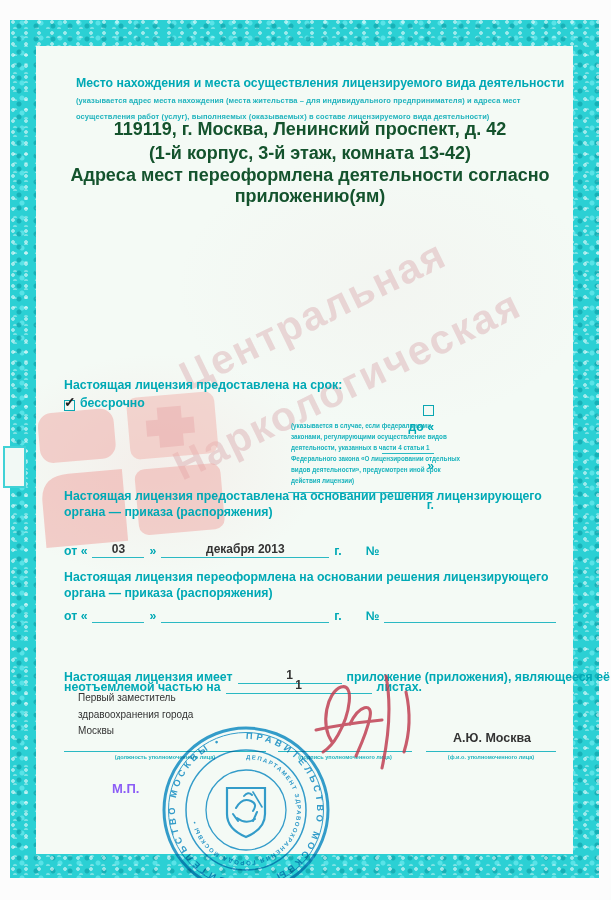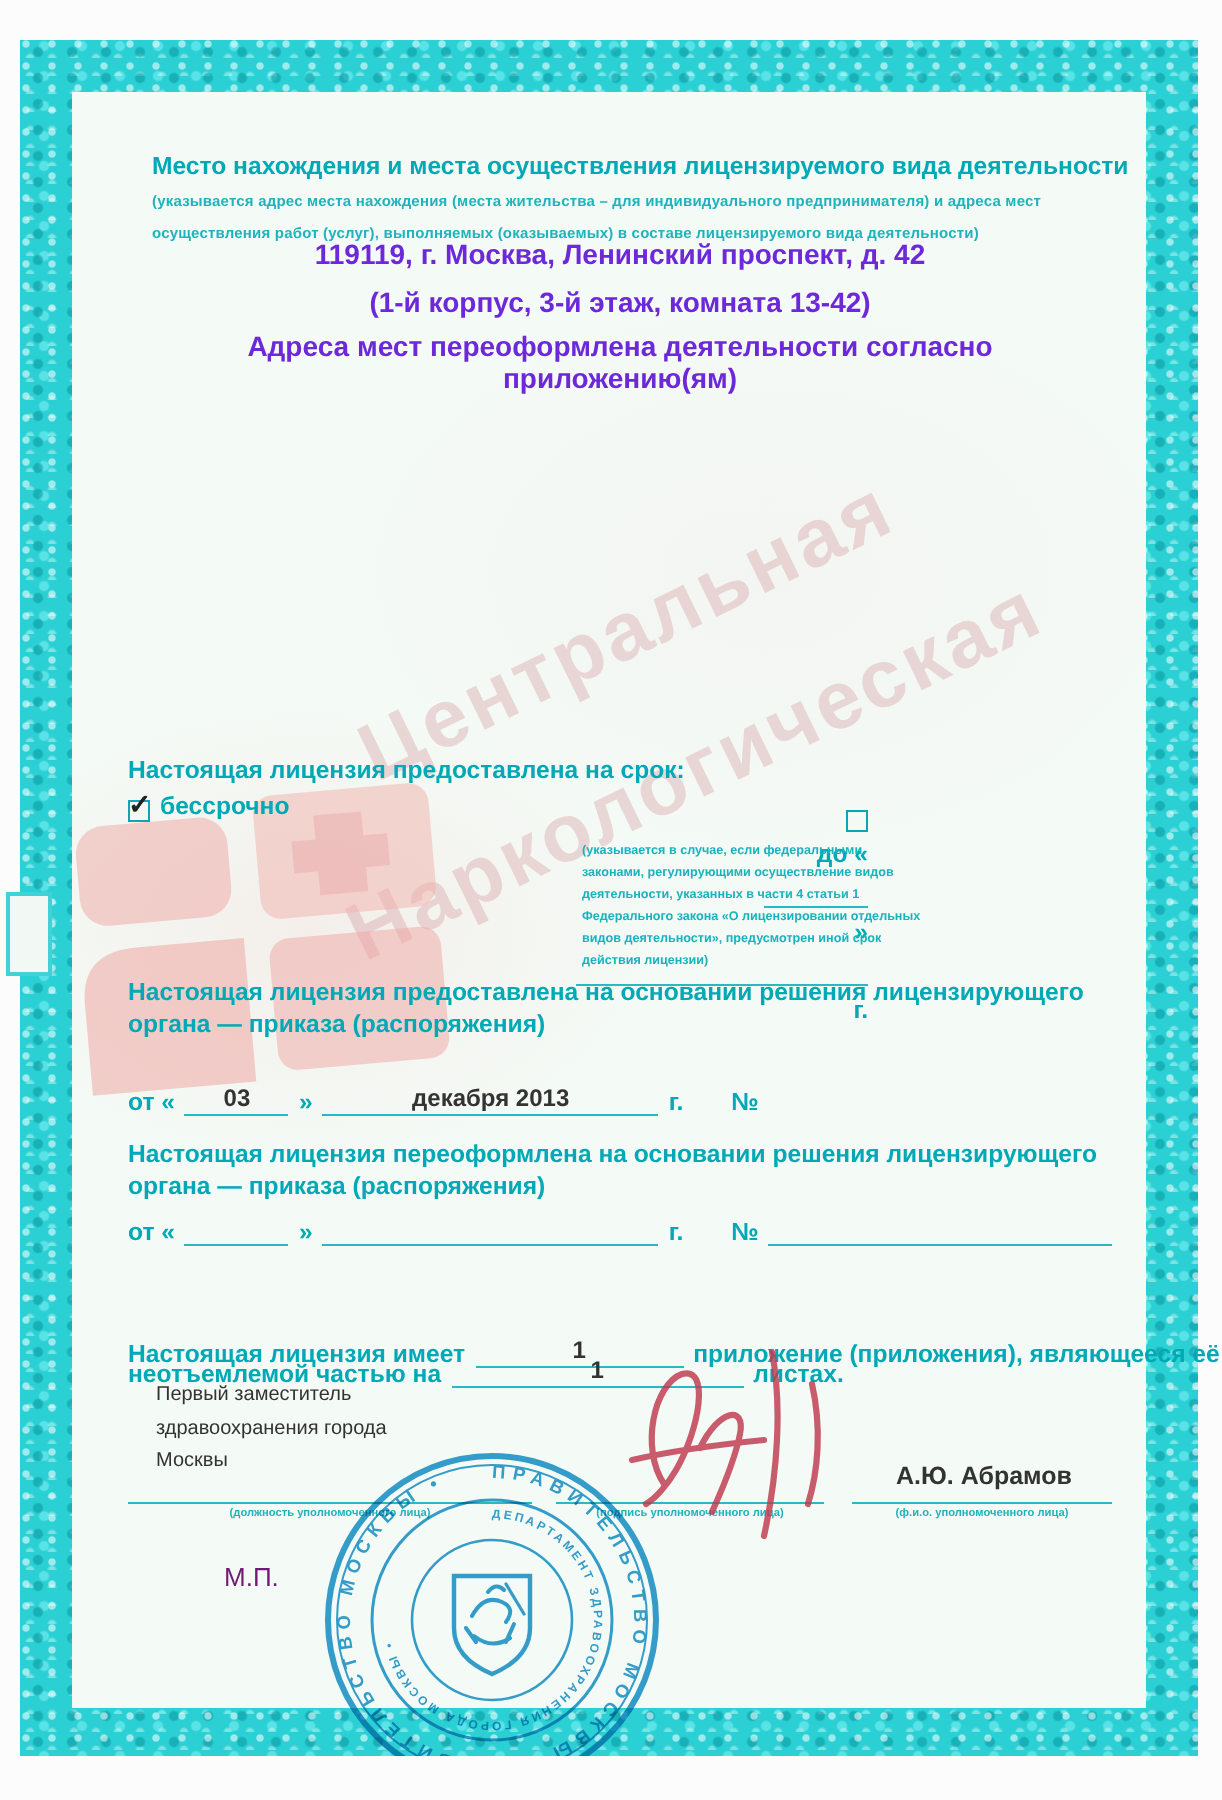--- a/index.html
+++ b/index.html
@@ -14,33 +14,33 @@
       radial-gradient(circle at 5px 9px, rgba(255,255,255,.38) 1.5px, transparent 2.6px),
       radial-gradient(circle at 12px 3px, rgba(120,240,244,.6) 2px, transparent 3px);
     background-size:13px 11px,17px 13px,11px 9px,19px 15px;}
   .inner{position:absolute;left:36px;top:46px;right:38px;bottom:46px;background:#f4faf5;
     background-image:
       radial-gradient(ellipse 240px 160px at 22% 52%, rgba(242,178,178,.16), transparent 70%),
       radial-gradient(ellipse 300px 200px at 65% 30%, rgba(230,190,195,.08), transparent 70%);}
   .notch{position:absolute;left:3px;top:446px;width:23px;height:42px;background:#f2f9f5;border:2px solid #40d2d6;z-index:2;}
   h1,h2,p{margin:0;}
   .sect-head{position:absolute;font-size:12.3px;font-weight:bold;color:#00a9b5;line-height:15.5px;}
-  .addr{position:absolute;left:64px;width:492px;text-align:center;font-size:14px;font-weight:bold;color:#6d28d9;}
+  .addr{position:absolute;left:64px;width:492px;text-align:center;font-size:18px;font-weight:bold;color:#14532d;}
   .note{font-size:7.5px;font-weight:bold;color:#1fb3bd;letter-spacing:.1px;}
   .tiny-note{position:absolute;font-size:6.3px;line-height:1.75;color:#18b3bd;font-weight:bold;}
   .row{position:absolute;display:flex;align-items:flex-end;gap:5px;font-size:12.3px;font-weight:bold;color:#00a9b5;}
   .field{display:inline-block;border-bottom:1.5px solid #2ab9c3;text-align:center;font-size:12px;font-weight:bold;color:#333;line-height:15px;min-height:15px;}
   .cbx{display:inline-block;width:11px;height:11px;border:1.6px solid #0aa6b2;background:transparent;position:relative;top:1px;}
   .cbx .tick{position:absolute;left:-1px;top:-7px;font-size:14px;color:#222;font-weight:bold;}
   .caption-cell{position:absolute;text-align:center;}
   .caption-cell .line{border-bottom:1.6px solid #2ab9c3;height:1px;}
   .caption-cell .cap{font-size:5.6px;color:#1fb3bd;font-weight:bold;margin-top:2px;}
   .pos-block{position:absolute;left:78px;top:690px;font-size:10px;font-weight:normal;color:#333;line-height:16.5px;}
   .name{position:absolute;left:428px;top:731px;width:128px;text-align:center;font-size:12.5px;font-weight:bold;color:#333;}
-  .mp{position:absolute;left:112px;top:781px;font-size:13px;font-weight:normal;color:#701a75;}
+  .mp{position:absolute;left:112px;top:781px;font-size:13px;font-weight:bold;color:#8b5cf6;}
   
   .wm-text{position:absolute;left:70px;top:215px;width:520px;height:270px;z-index:2;
     display:flex;flex-direction:column;align-items:center;justify-content:center;
     transform:rotate(-26deg);color:rgba(198,106,118,.24);font-size:41px;font-weight:bold;
     letter-spacing:2px;line-height:78px;pointer-events:none;}
   .wm-logo{position:absolute;left:34px;top:394px;z-index:2;opacity:.5;transform:rotate(-5deg);pointer-events:none;}
   .content{position:relative;z-index:3;}
   .sig-svg{position:absolute;left:298px;top:662px;z-index:4;}
   .seal-wrap{position:absolute;left:158px;top:722px;width:176px;height:156px;overflow:hidden;z-index:5;mix-blend-mode:multiply;opacity:.95;}
 </style>
@@ -124,21 +124,21 @@
       <span>неотъемлемой частью на</span>
       <span class="field" style="width:146px;">1</span>
       <span>листах.</span>
     </div>
 
     <div class="pos-block">
       <div>Первый заместитель</div>
       <div>здравоохранения города</div>
       <div>Москвы</div>
     </div>
-    <div class="name">А.Ю. Абрамов</div>
+    <div class="name">А.Ю. Москва</div>
 
     <div class="caption-cell" style="left:64px;top:751px;width:202px;">
       <div class="line"></div>
       <div class="cap">(должность уполномоченного лица)</div>
     </div>
     <div class="caption-cell" style="left:278px;top:751px;width:134px;">
       <div class="line"></div>
       <div class="cap">(подпись уполномоченного лица)</div>
     </div>
     <div class="caption-cell" style="left:426px;top:751px;width:130px;">

